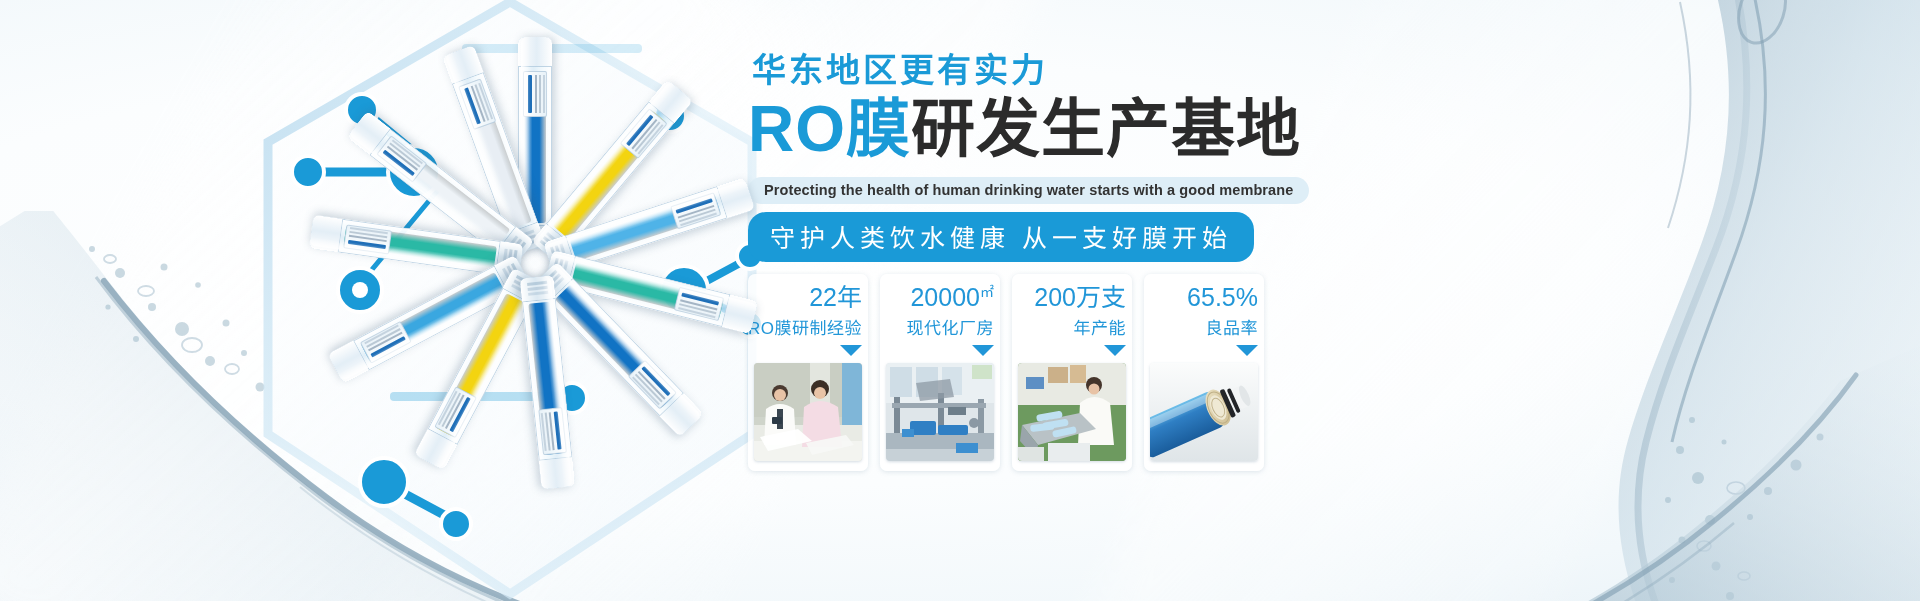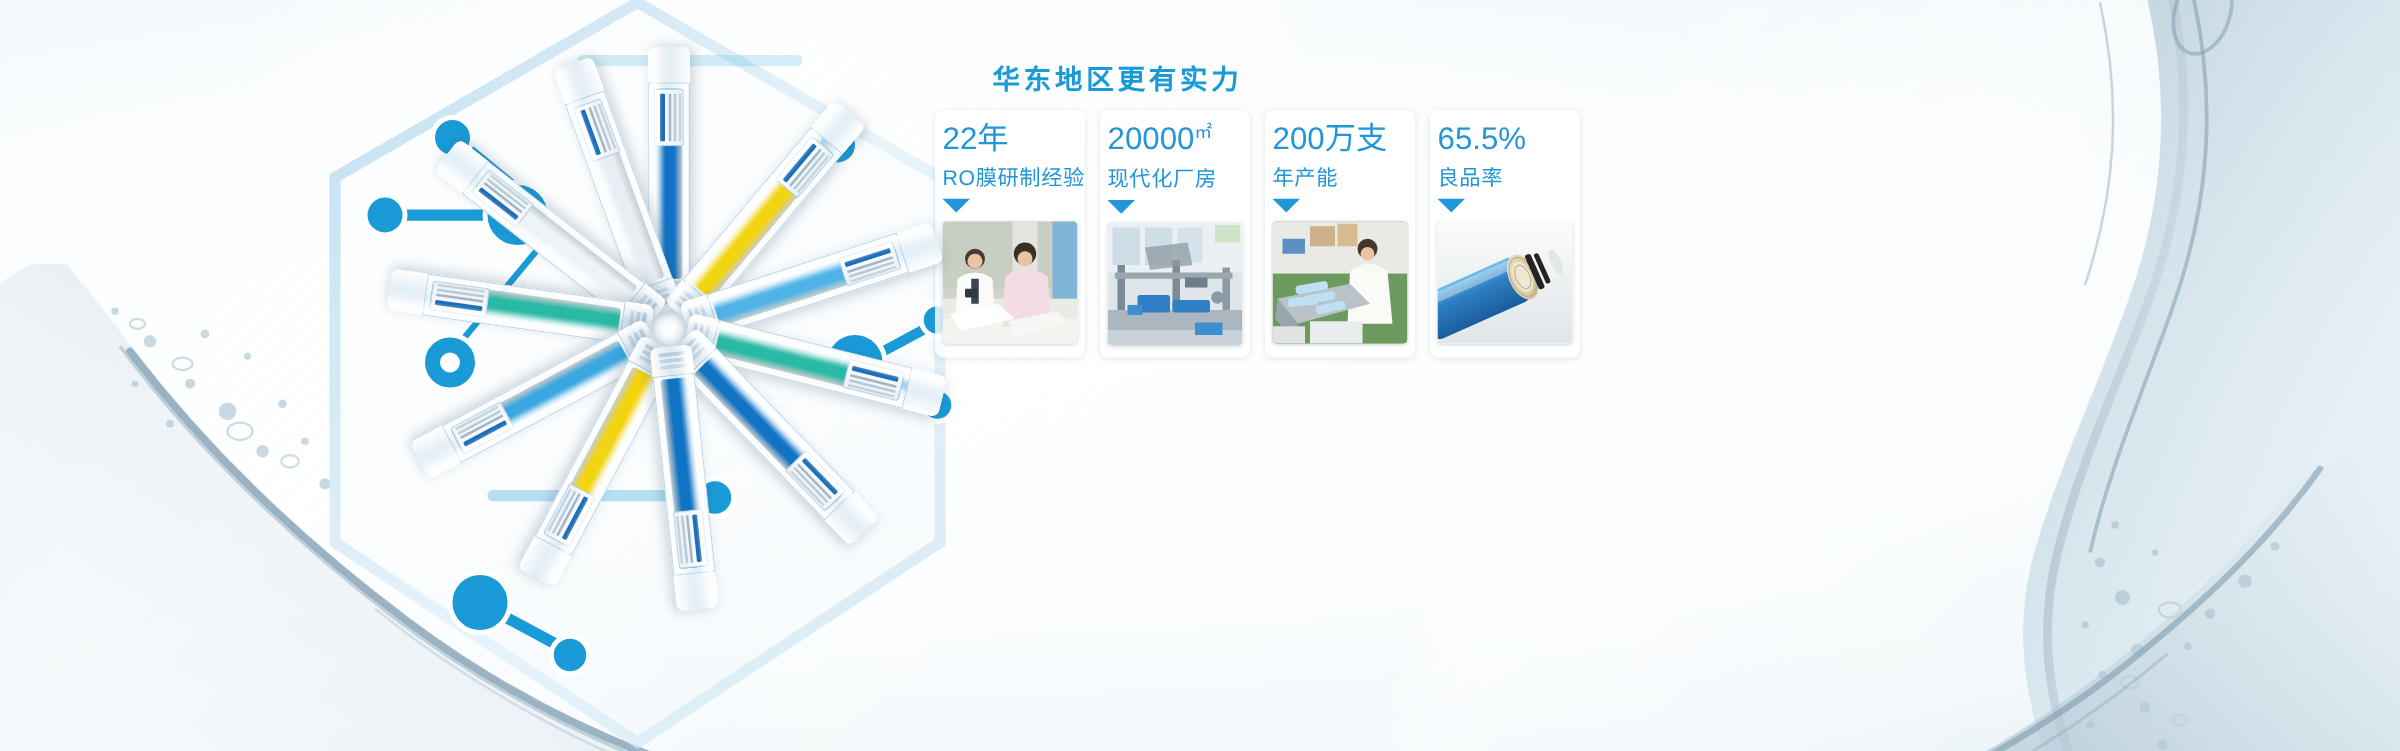--- a/index.html
+++ b/index.html
@@ -103,24 +103,23 @@
   .cart .band:after {
     content:""; position:absolute; left:3px; right:3px; top:11px; height:2px;
     background:rgba(70,100,130,.45);
     box-shadow:0 4px 0 rgba(70,100,130,.3), 0 8px 0 rgba(70,100,130,.22);
   }
 
   
   .content { position:absolute; left:748px; top:52px; width:1010px; }
 
   .kicker {
-    font-size:22px; font-weight:bold; color:#1a9ad7;
+    font-size:34px; font-weight:bold; color:#1a9ad7;
     letter-spacing:3px; line-height:1.1; padding-left:4px;
     text-shadow:0 1px 2px rgba(255,255,255,.9);
-    margin-left:42px;
   }
 
   .headline {
     margin-top:6px;
     font-size:64px; font-weight:bold; line-height:1.08;
     letter-spacing:1px;
     white-space:nowrap;
   }
   .headline .hl-blue { color:#1a9ad7; }
   .headline .hl-dark { color:#2b2b2b; }
@@ -149,21 +148,21 @@
   }
 
   
   .cards { margin-top:12px; display:flex; gap:12px; }
   .card {
     width:120px;
     background:rgba(255,255,255,.82);
     border-radius:7px;
     box-shadow:0 1px 5px rgba(110,140,165,.22);
     padding:10px 6px 10px;
-    display:flex; flex-direction:column; align-items:flex-start;
+    display:flex; flex-direction:column; align-items:flex-end;
   }
   .card .num {
     color:#2196d8; font-size:25px; font-weight:500; line-height:1.05;
     white-space:nowrap;
   }
   .card .num .sup { font-size:14px; vertical-align:super; }
   .card .lbl {
     color:#2196d8; font-size:17px; margin-top:4px; letter-spacing:.5px;
     white-space:nowrap;
   }
@@ -460,22 +459,27 @@
           <div class="capB"></div>
           <div class="gloss"></div>
         </div>
       </div>
     </div>
 
   <div class="content">
 
     <div class="kicker">华东地区更有实力</div>
 
-
-
+    <div class="headline">
+      <span class="hl-blue">RO膜</span><span class="hl-dark">研发生产基地</span>
+    </div>
+
+    <div><span class="pill-en">Protecting the health of human drinking water starts with a good membrane</span></div>
+
+    <div><span class="pill-cn">守护人类饮水健康  从一支好膜开始</span></div>
 
     <div class="cards" id="cards">
         <div class="card">
           <div class="num">22年</div>
           <div class="lbl">RO膜研制经验</div>
           <div class="tri"></div>
           <div class="photo">
   <svg viewBox="0 0 108 98" preserveAspectRatio="none">
     <rect width="108" height="98" fill="#cfd4ca"></rect>
     <rect x="0" y="0" width="108" height="54" fill="#c9cec3"></rect>

